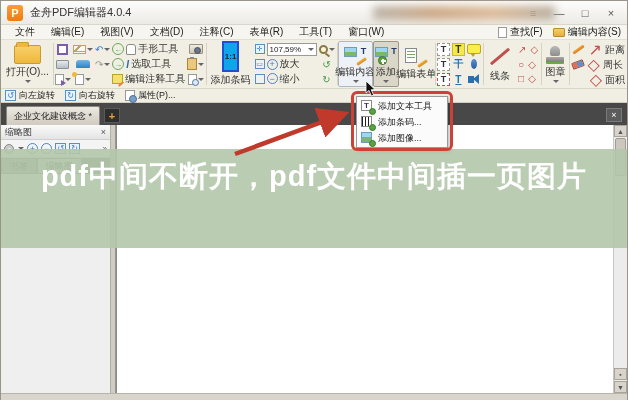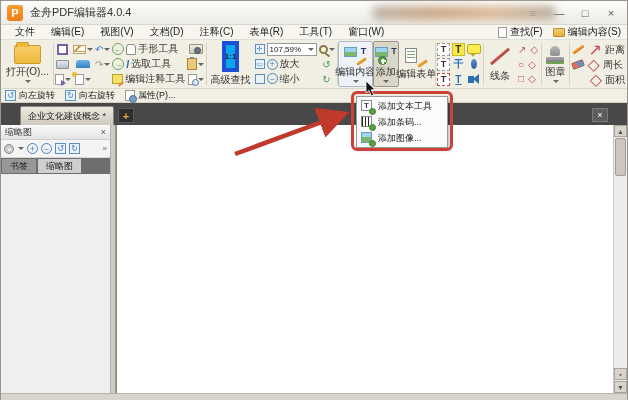--- a/index.html
+++ b/index.html
@@ -48,21 +48,21 @@
   .i-hand{width:10px;height:11px;background:#fdfdfb;border:1px solid #8a8a8a;border-radius:3px 3px 1px 1px}
   .i-ibeam{font-size:10px;color:#2a6fb0;font-weight:bold;font-style:italic}
   .i-note{width:11px;height:10px;background:#f5e06a;border:1px solid #b9a22c;position:relative}
   .i-note::after{content:"";position:absolute;right:-2px;bottom:-2px;width:6px;height:2px;background:#e8862c;transform:rotate(-40deg)}
   .i-cam{width:14px;height:10px;background:linear-gradient(#efece2,#cfc9ba);border:1px solid #98927f;border-radius:1px;position:relative}
   .i-cam::after{content:"";position:absolute;left:4px;top:2px;width:5px;height:5px;border-radius:50%;background:#6a7582;border:1px solid #49525c}
   .i-clip{width:10px;height:12px;background:#ecc87e;border:1px solid #ad863c;position:relative}
   .i-clip::before{content:"";position:absolute;left:2px;top:-2px;width:4px;height:2px;background:#8b8b8b}
   .i-find{width:9px;height:11px;background:#fff;border:1px solid #999;position:relative}
   .i-find::after{content:"";position:absolute;right:-3px;bottom:-2px;width:5px;height:5px;border:1px solid #4a76a8;border-radius:50%;background:#dfe9f5}
-  .i-11{width:17px;height:36px;background:#0ea5e9;border:4px solid #1d4ed8;font-size:8px;font-weight:bold;color:#223;display:flex;align-items:center;justify-content:center}
+  .i-11{width:17px;height:36px;background:#0ea5e9;border:2px solid #1d4ed8;font-size:8px;font-weight:bold;color:#223;display:flex;align-items:center;justify-content:center}
   .i-fit{width:10px;height:10px;border:1px solid #5a8fc0;background:#eaf2fa;display:flex;align-items:center;justify-content:center;font-size:7px;color:#3a7bd5}
   .combo{width:50px;height:13px;background:#fff;border:1px solid #9a9a9a;font-size:8px;display:flex;align-items:center;justify-content:space-between;padding:0 2px;color:#222}
   .cirblue{width:11px;height:11px;border-radius:50%;border:1px solid #4a84c4;color:#3a7bd5;font-size:9px;line-height:8px;display:flex;align-items:center;justify-content:center}
   .i-mag{width:9px;height:9px;border:2px solid #8a7a4a;border-radius:50%;position:relative;background:#fdf6d8}
   .i-mag::after{content:"";position:absolute;right:-4px;bottom:-4px;width:5px;height:2px;background:#8a7a4a;transform:rotate(40deg)}
   .bigbt{width:35px;display:flex;flex-direction:column;align-items:center;justify-content:center;gap:1px;border:1px solid transparent;border-radius:2px;padding:1px 0}
   .bigbt.frame{border-color:#aeb8c4;background:#eef1f5}
   .bigbt.pressed{background:#dbd7c8;border-color:#9a968a}
   .pic{position:relative;width:24px;height:18px}
   .pic .img{position:absolute;left:1px;top:1px;width:13px;height:10px;background:linear-gradient(#9fd4f2 45%,#7cb868 45%);border:1px solid #6a9ec0}
@@ -93,21 +93,21 @@
   .mrow{display:flex;align-items:center;gap:3px;height:15px}
 
   
   .subtoolbar{position:absolute;left:0;top:88px;width:100%;height:14px;background:#f1efe3;display:flex;align-items:center;padding:0 4px;gap:10px;border-bottom:1px solid #d3cfc0}
   .sbt{display:flex;align-items:center;gap:3px;font-size:9px;color:#222}
   .i-rot{width:11px;height:11px;border:1px solid #5a8fc0;background:#eaf2fa;color:#3a7bd5;font-size:8px;display:flex;align-items:center;justify-content:center}
   .i-prop{width:10px;height:11px;background:#fff;border:1px solid #999;position:relative}
   .i-prop::after{content:"";position:absolute;right:-3px;bottom:-3px;width:6px;height:6px;border-radius:50%;background:#7aa0c8;border:1px solid #4a6f98}
 
   
-  .tabbar{position:absolute;left:0;top:102px;width:100%;height:22px;background:#484848;display:flex;align-items:flex-end;padding:0 19px}
+  .tabbar{position:absolute;left:0;top:102px;width:100%;height:22px;background:#484848;display:flex;align-items:flex-end;padding:0 5px}
   .dtab{background:linear-gradient(#ece9e1,#cfcbc1);border:1px solid #8a867c;border-bottom:none;height:19px;padding:0 7px;font-size:9px;display:flex;align-items:center;color:#222;border-radius:2px 2px 0 0;white-space:nowrap}
   .plusbt{width:16px;height:15px;background:#2e2e2e;border:1px solid #5a5a5a;color:#e8a33d;font-size:11px;font-weight:bold;display:flex;align-items:center;justify-content:center;margin:0 0 2px 4px}
   .tabclose{margin-left:auto;margin-bottom:3px;width:16px;height:14px;background:#5c5c5c;border:1px solid #7a7a7a;color:#fff;font-size:9px;display:flex;align-items:center;justify-content:center}
 
   
   .content{position:absolute;left:0;top:124px;width:100%;height:268px;display:flex}
   .sidebar{width:110px;height:100%;background:#efefef;border-right:1px solid #b3b0a6;display:flex;flex-direction:column;position:relative}
   .sb-head{height:15px;background:linear-gradient(#fafafa,#e4e4e4);display:flex;align-items:center;padding:0 4px;font-size:9px;color:#333;border-bottom:1px solid #cfcfcf}
   .sb-head .x{margin-left:auto;font-size:9px;color:#555}
   .sb-tools{height:18px;background:#f4f4f4;display:flex;align-items:center;gap:3px;padding:0 3px;border-bottom:1px solid #d8d8d8;font-size:9px}
@@ -260,21 +260,21 @@
         </div>
       <div class="ic">
           <span class="i-find"></span>
           <span class="car"></span>
         </div>
     </div>
     <div class="vsep"></div>
 
     <div class="stackbt">
       <span class="i-11">1:1</span>
-      <span class="tl">高级查找</span>
+      <span class="tl">添加条码</span>
     </div>
     <div class="col">
       <div class="ic">
           <span class="i-fit">✛</span>
         </div>
       <div class="ic">
           <span class="i-fit">▭</span>
         </div>
       <div class="ic">
           <span class="i-fit"></span>
@@ -476,20 +476,23 @@
         <span class="bx" style="top:0">▲</span>
         <span class="m-thumb"></span>
         <span class="bx" style="bottom:13px">▪</span>
         <span class="bx" style="bottom:0">▼</span>
       </div>
     </div>
   </div>
 
   <div class="bottomsliver"></div>
 
+  <div class="banner">
+    <div class="btext">pdf中间不断开，pdf文件中间插一页图片</div>
+  </div>
 
   <div class="addmenu">
     <div class="ami">
       <span class="mic">
           <span class="base">T</span>
           <span class="gplus"></span>
         </span>
       <span>添加文本工具</span>
     </div>
     <div class="ami">

